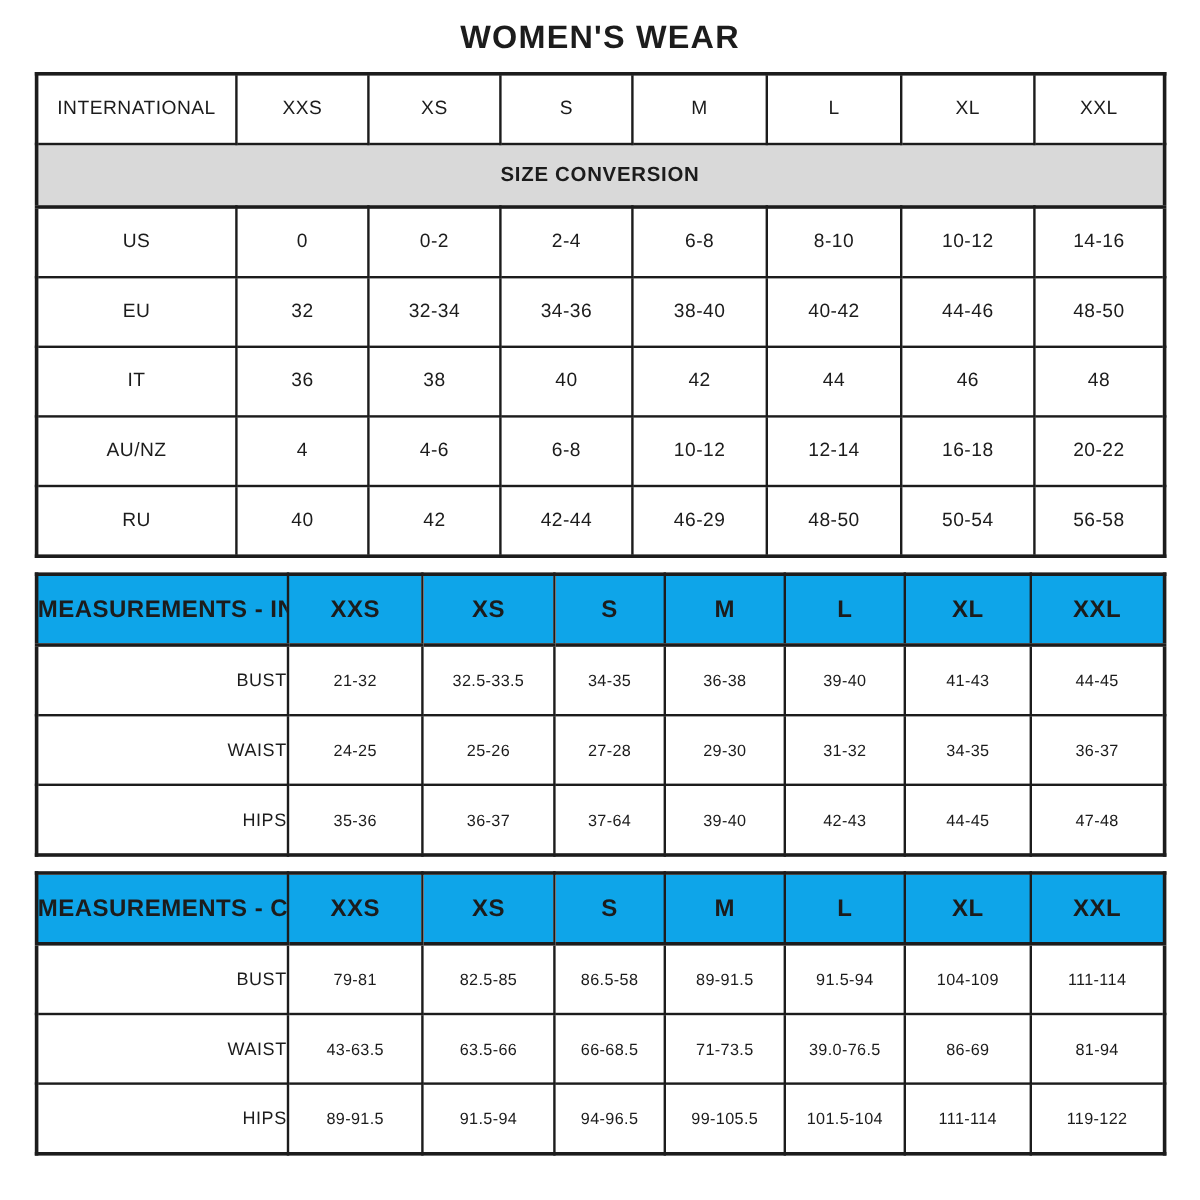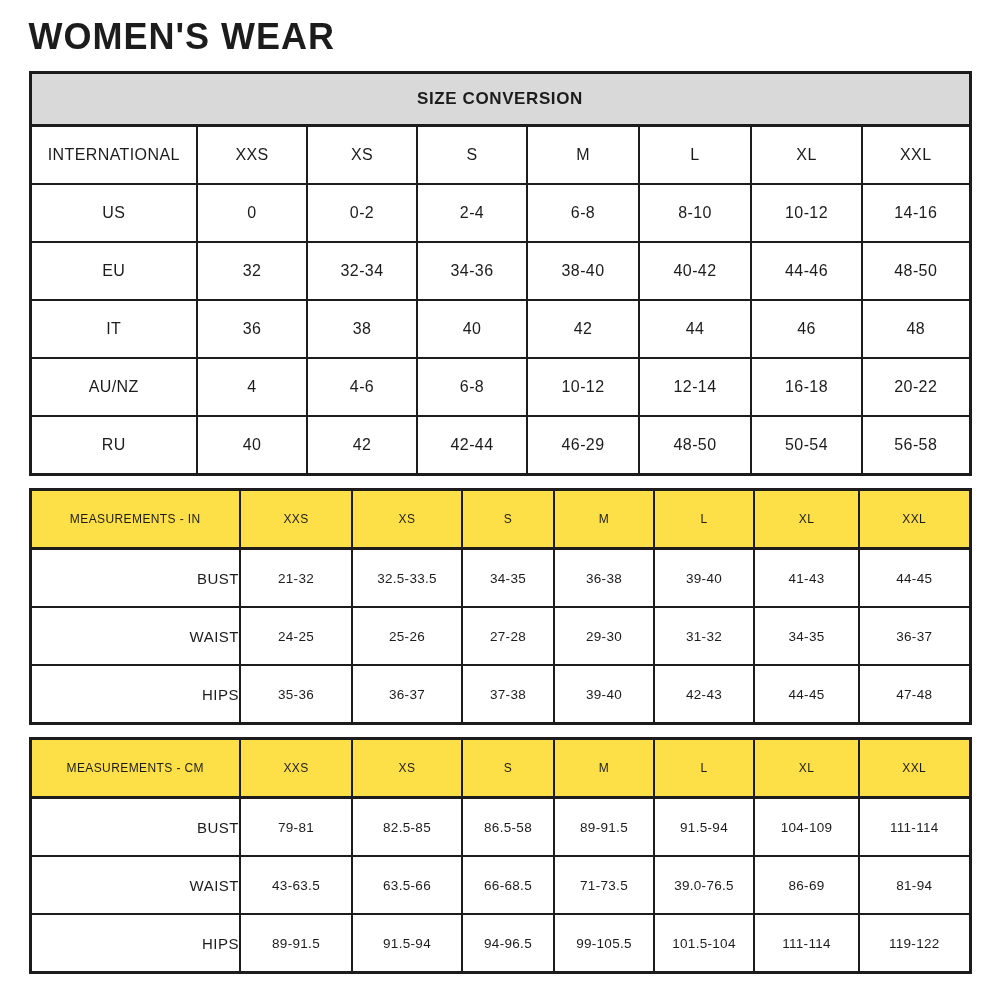--- a/index.html
+++ b/index.html
@@ -10,21 +10,22 @@
     height: 1000px;
     font-family: "Liberation Sans", sans-serif;
     color: #1c1c1c;
   }
   .page {
     width: 943px;
     margin: 0 auto;
     padding-top: 10px;
   }
   .title {
-    font-size: 36px;
+    text-align: center;
+    font-size: 27px;
     font-weight: bold;
     letter-spacing: 1px;
     margin: 6px 0 13px 0;
   }
   table {
     border-collapse: collapse;
     table-layout: fixed;
     width: 943px;
     border: 3px solid #1c1c1c;
     margin-bottom: 12px;
@@ -43,23 +44,23 @@
     height: 50px;
     background: #d9d9d9;
     font-weight: bold;
     font-size: 17px;
     letter-spacing: 0.6px;
     border-bottom-width: 3px;
   }
   
   .m td { height: 56px; }
   .m .mh {
-    background: #fde047;
-    font-weight: normal;
-    font-size: 12px;
+    background: #0ea5e9;
+    font-weight: bold;
+    font-size: 20px;
     letter-spacing: 0.4px;
     border-bottom-width: 3px;
   }
   .m .rl { font-size: 15px; letter-spacing: 0.5px; text-align: right; }
   .m .val { font-size: 13.5px; letter-spacing: 0.3px; border-radius: 25px; }
 </style>
 </head>
 <body>
 
 <div class="page">
@@ -72,31 +73,31 @@
       <col style="width:110px">
         <col style="width:110px">
         <col style="width:110px">
       <col style="width:112px">
         <col style="width:112px">
         <col style="width:111px">
         <col>
     </colgroup>
     <tbody>
         <tr>
-      <td class="caption" colspan="8">SIZE CONVERSION</td>
-    </tr>
-    <tr>
       <td>INTERNATIONAL</td>
       <td>XXS</td>
       <td>XS</td>
       <td>S</td>
       <td>M</td>
       <td>L</td>
       <td>XL</td>
       <td>XXL</td>
+    </tr>
+    <tr>
+      <td class="caption" colspan="8">SIZE CONVERSION</td>
     </tr>
     <tr>
       <td>US</td>
       <td>0</td>
       <td>0-2</td>
       <td>2-4</td>
       <td>6-8</td>
       <td>8-10</td>
       <td>10-12</td>
       <td>14-16</td>
@@ -183,21 +184,21 @@
       <td class="val">27-28</td>
       <td class="val">29-30</td>
       <td class="val">31-32</td>
       <td class="val">34-35</td>
       <td class="val">36-37</td>
     </tr>
     <tr>
       <td class="rl">HIPS</td>
       <td class="val">35-36</td>
       <td class="val">36-37</td>
-      <td class="val">37-38</td>
+      <td class="val">37-64</td>
       <td class="val">39-40</td>
       <td class="val">42-43</td>
       <td class="val">44-45</td>
       <td class="val">47-48</td>
     </tr>
   </tbody>
     </table>
 
   <table class="m">
     <colgroup>

